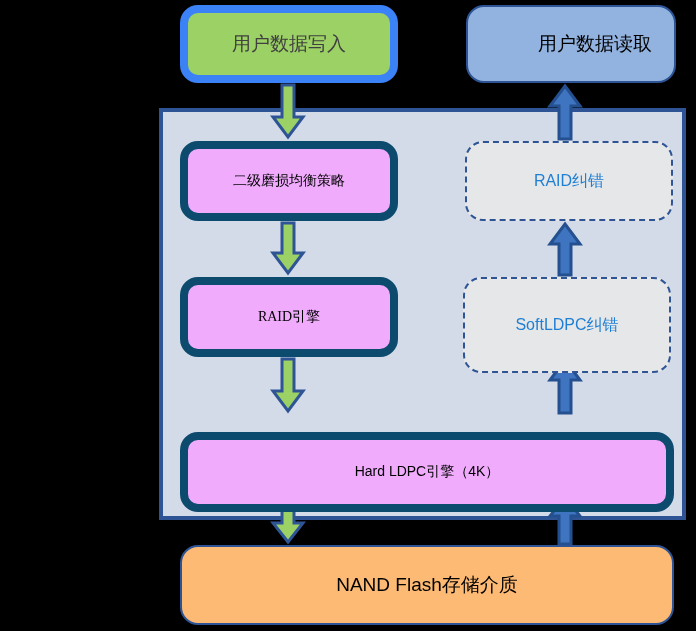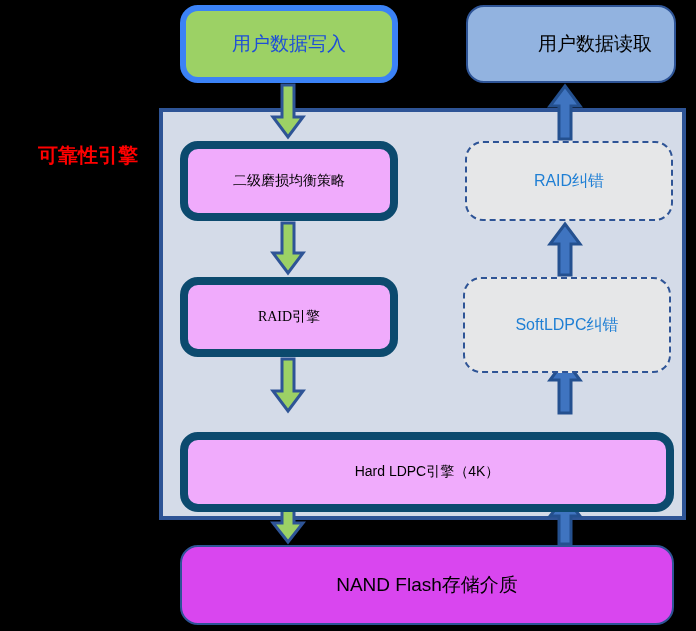--- a/index.html
+++ b/index.html
@@ -26,38 +26,38 @@
 
   
   .node{
     position:absolute;box-sizing:border-box;
     display:flex;align-items:center;justify-content:center;
     text-align:center;border-radius:18px;
   }
   .node span{display:block;}
 
   .node-green{
-    background:#9cd165;border:6px solid #3b82f6;color:#1d4ed8;
+    background:#9cd165;border:8px solid #3b82f6;color:#404040;
     font-size:19px;
   }
   .node-blue{
     background:#92b3e0;border:2px solid #2e5496;color:#000;
     font-size:19px;
     padding-left:48px;
   }
   .node-plain{
     background:#f0abfc;border:8px solid #0c4a6e;color:#000;
     font-size:14px;
   }
   .node-dashed{
     background:#e6e7e8;border:2px dashed #2e5496;color:#1f7fd4;
     font-size:16px;
   }
   .node-peach{
-    background:#d946ef;border:2px solid #2e5496;color:#000;
+    background:#fdba74;border:2px solid #2e5496;color:#000;
     font-size:19px;
   }
 
   
   #n-write      {left:180px;top:5px;  width:218px;height:78px;}
   #n-read       {left:466px;top:5px;  width:210px;height:78px;}
   #n-wear       {left:180px;top:141px;width:218px;height:80px;}
   #n-raid-ec    {left:465px;top:141px;width:208px;height:80px;}
   #n-raid-eng   {left:180px;top:277px;width:218px;height:80px;font-family:Liberation Serif, serif;}
   #n-softldpc   {left:463px;top:277px;width:208px;height:96px;align-items:center;}
@@ -75,21 +75,20 @@
   #a-r2{left:547px;top:221px;}
   #a-r3{left:547px;top:357px;}
   #a-r4{left:547px;top:495px;}
 </style>
 </head>
 <body>
 
 <div id="stage">
 
   <div class="brand">
-    <span class="l2">可靠性引擎</span>
   </div>
 
   <div class="engine-box"></div>
 
   <div class="arrow" id="a-w1">
     <svg width="36" height="58" viewBox="0 0 36 58">
       <polygon points="12,2 24,2 24,34 33,34 18,54 3,34 12,34" fill="#9cd165" stroke="#2e5496" stroke-width="3" stroke-linejoin="miter"></polygon>
     </svg>
   </div>
   <div class="arrow" id="a-w2">

